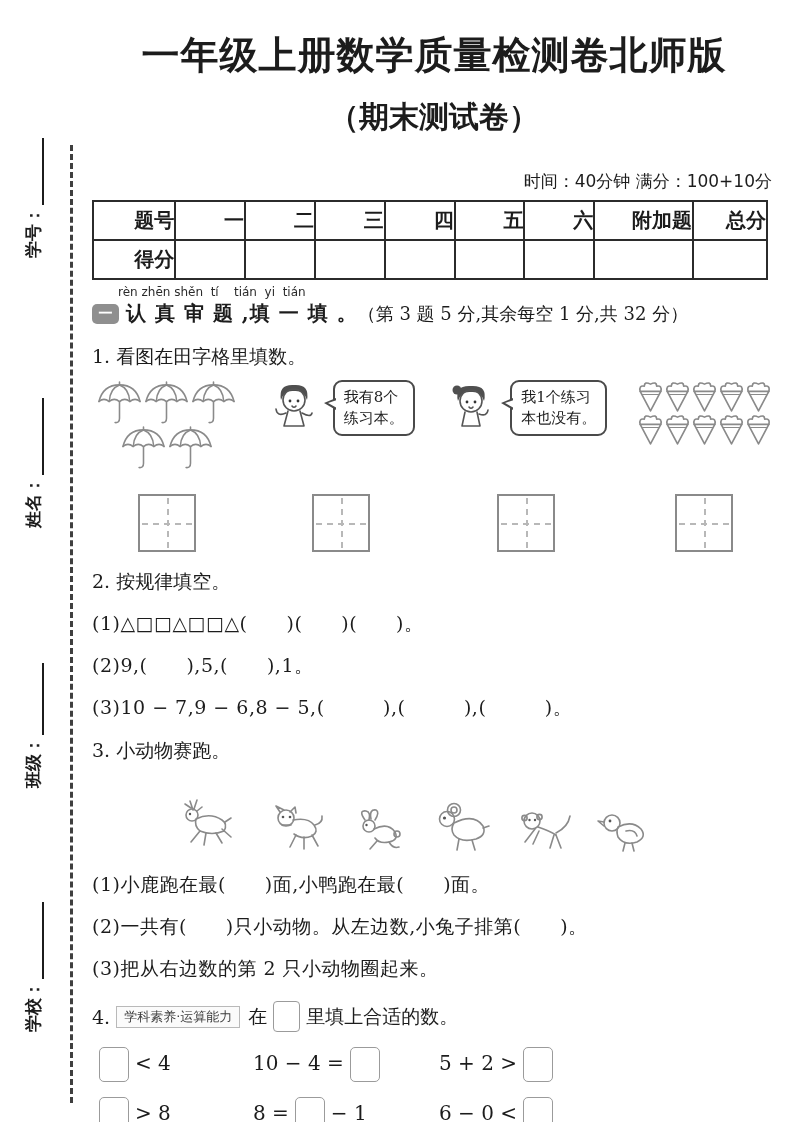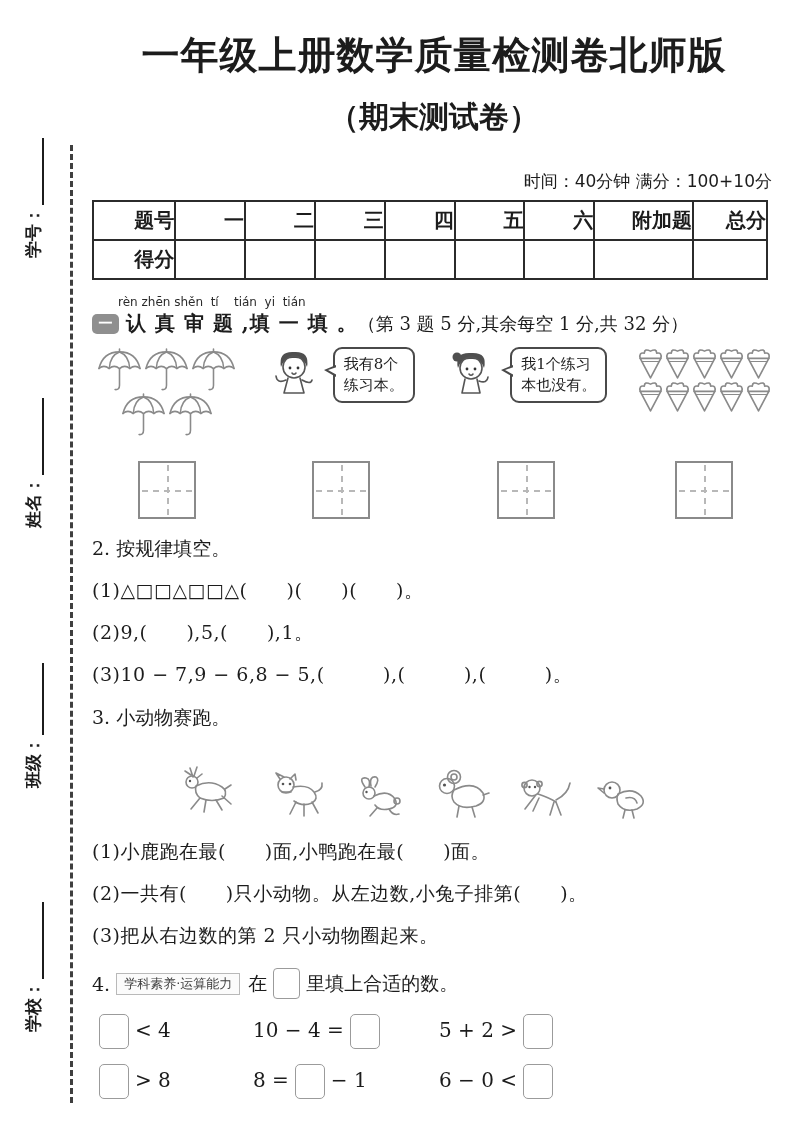--- a/index.html
+++ b/index.html
@@ -24,21 +24,21 @@
   .main { position:absolute; left:92px; top:0; width:684px; padding-top:30px; }
   h1.title { font-family:"DejaVu Sans","Liberation Sans",sans-serif; font-weight:bold;
     font-size:38px; text-align:center; letter-spacing:1px; }
   h2.subtitle { font-family:"DejaVu Sans","Liberation Sans",sans-serif; font-weight:bold;
     font-size:30px; text-align:center; margin-top:16px; }
   .meta { text-align:right; font-size:17px; margin-top:32px; padding-right:4px;
     font-family:"DejaVu Sans","Liberation Sans",sans-serif; }
   table.score { border-collapse:collapse; table-layout:fixed; width:676px; margin-top:7px; }
   table.score td { border:2px solid #2b2b2b; height:39px; text-align:right;
     font-family:"DejaVu Sans","Liberation Sans",sans-serif; font-weight:bold; font-size:20px; }
-  .pinyin { font-size:12px; color:#2a2a2a; margin:15px 0 0 26px; white-space:pre;
+  .pinyin { font-size:12px; color:#2a2a2a; margin:5px 0 0 26px; white-space:pre;
     font-family:"DejaVu Sans","Liberation Sans",sans-serif; }
   .secline { margin-top:1px; font-size:19px; }
   .badge { display:inline-block; width:27px; height:20px; background:#8f8f8f; border-radius:5px;
     color:#ffffff; text-align:center; line-height:19px; font-size:14px; font-weight:bold;
     vertical-align:2px; margin-right:7px; }
   .sechead { font-weight:bold; font-size:20px; letter-spacing:1px; }
   .secnote { font-size:18px; }
   .qtext { font-size:19px; margin-top:17px; }
   
   .fig1 { display:flex; justify-content:space-between; margin-top:10px; height:172px; padding:0 4px; }
@@ -139,20 +139,21 @@
           <td></td>
         </tr>
     </tbody>
   </table>
 
   <div class="pinyin">rèn zhēn shěn  tí    tián  yi  tián</div>
   <div class="secline">
     <span class="badge">一</span><span class="sechead">认 真 审 题 ,填 一 填 。</span><span class="secnote">（第 3 题 5 分,其余每空 1 分,共 32 分）</span>
   </div>
 
+  <div class="qtext">1. 看图在田字格里填数。</div>
   <div class="fig1" id="q1-fig">
       <div class="g">
         <div class="irow">
           <span class="icn">
             <svg width="47" height="45" viewBox="0 0 48 46" fill="none" stroke="#8a8a8a" stroke-width="1.6" stroke-linecap="round" stroke-linejoin="round">
               <path d="M24 2 L24 5"></path>
               <path d="M3 22 C6 10 14 5 24 5 C34 5 42 10 45 22"></path>
     <path d="M3 22 Q8 17.5 13.5 22 Q18.5 17.5 24 22 Q29.5 17.5 34.5 22 Q40 17.5 45 22"></path>
     <path d="M13.5 22 C14 12 18.5 7 24 5 M34.5 22 C34 12 29.5 7 24 5"></path>
     <path d="M24 22 L24 39 Q24 44 19.5 43.5"></path>

